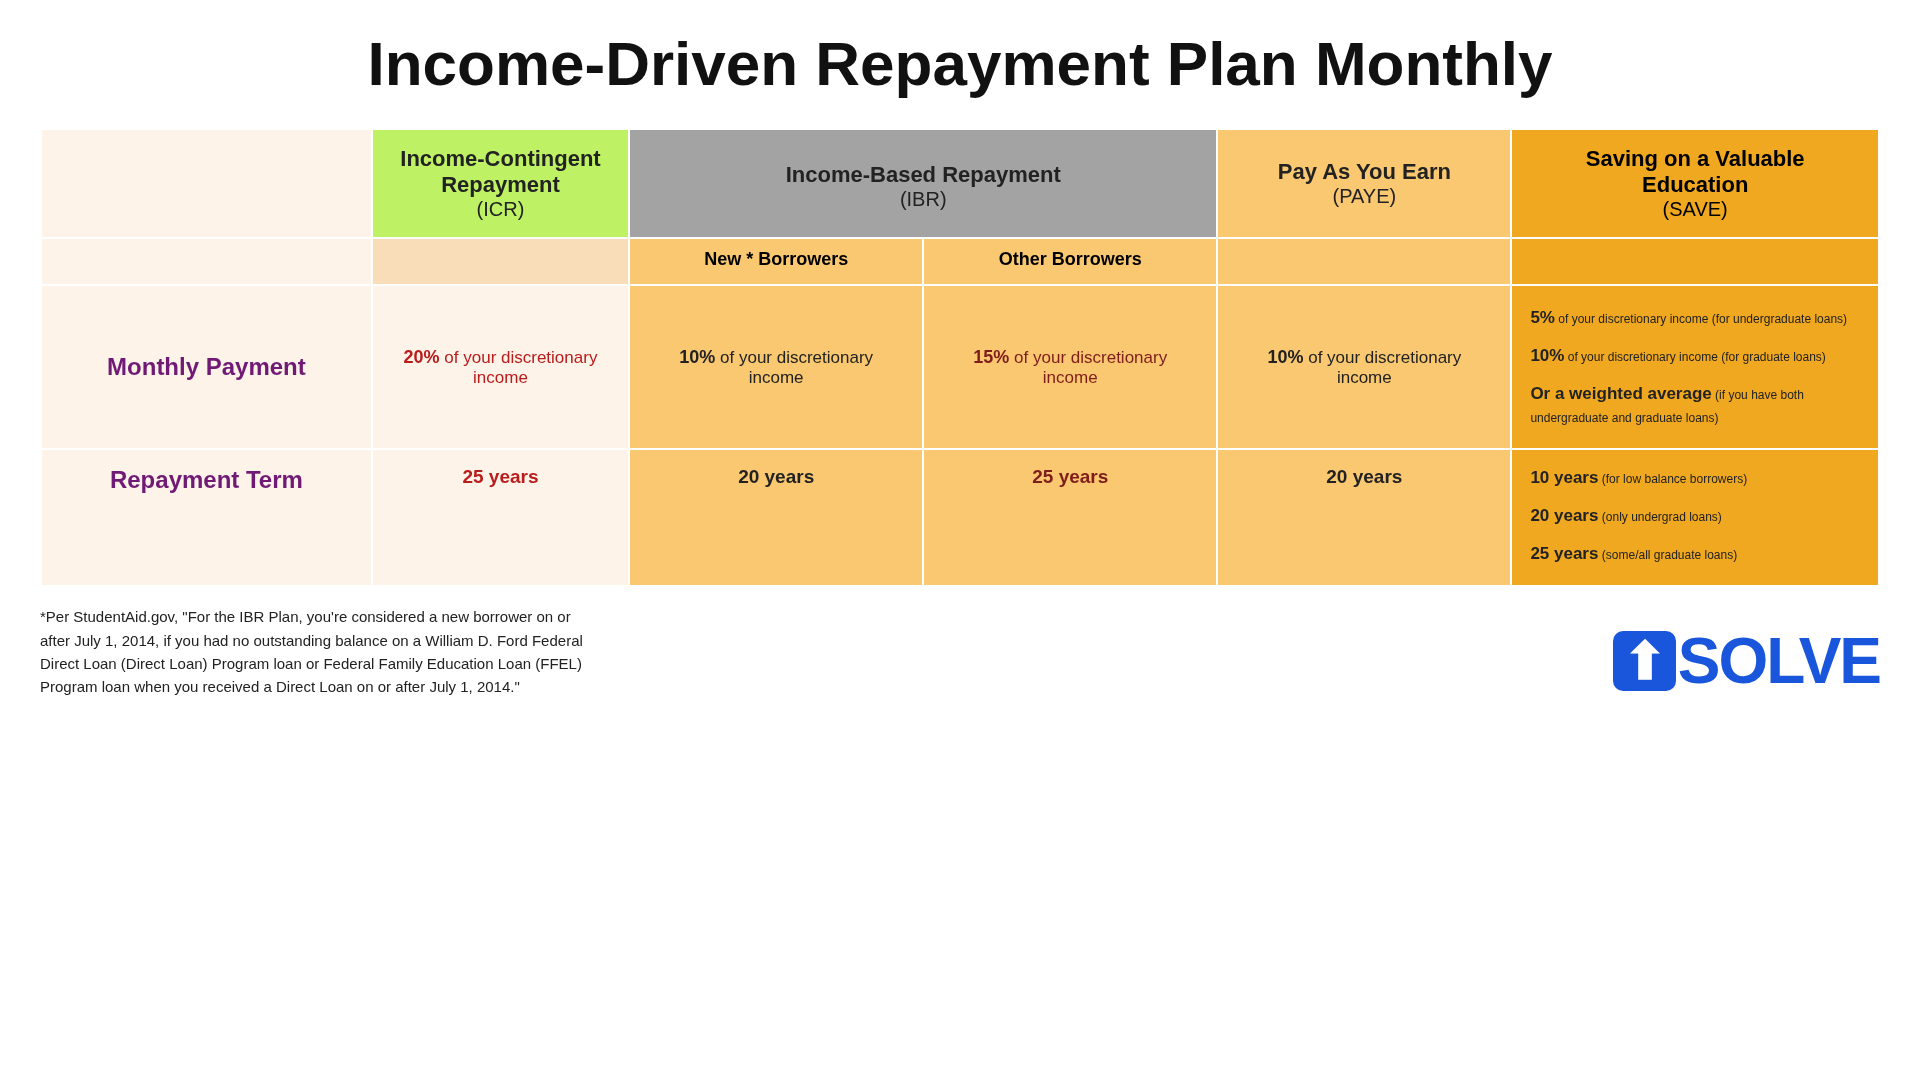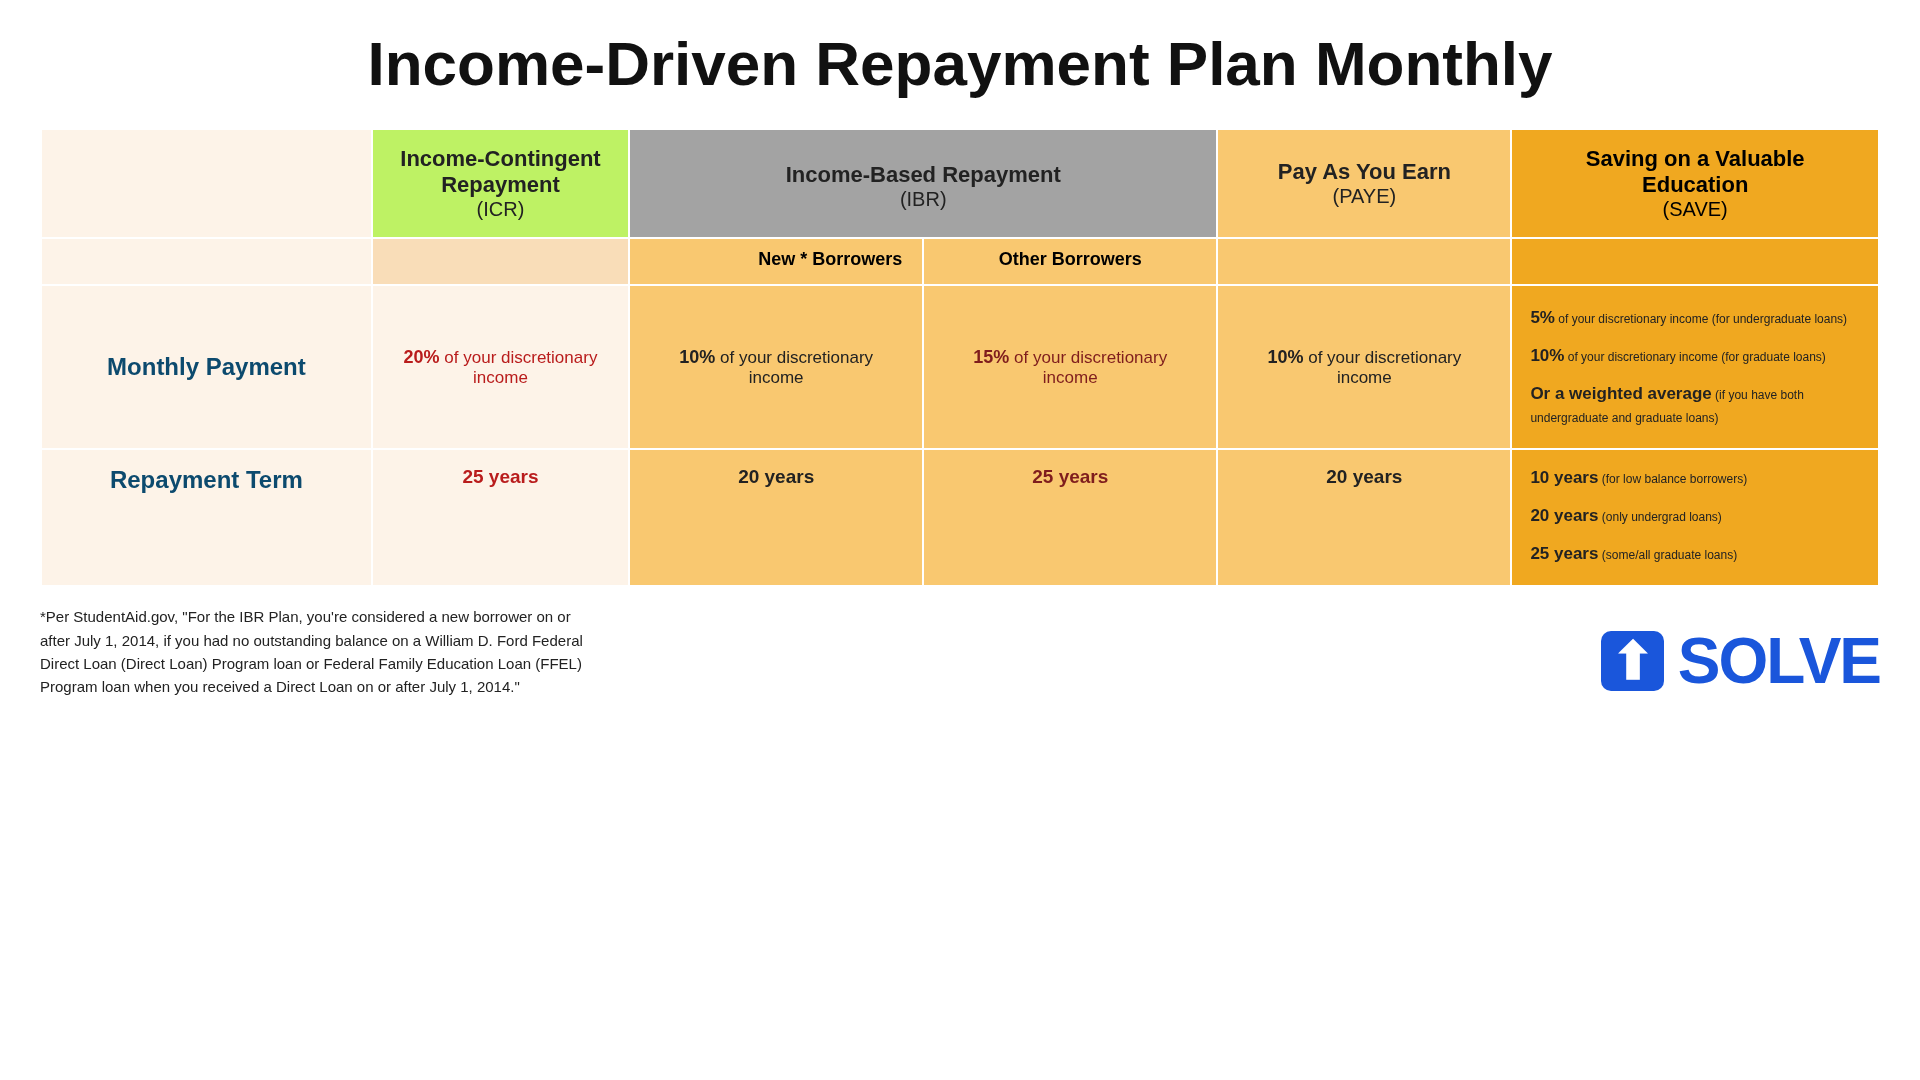--- a/index.html
+++ b/index.html
@@ -84,21 +84,21 @@
       font-weight: 400;
       color: #222;
       display: block;
     }
 
     
     .row-label-cell {
       background: #fdf3e8;
       font-size: 24px;
       font-weight: 800;
-      color: #0c4a6e;
+      color: #701a75;
       text-align: center;
     }
 
     .row-icr-cell {
       background: #fdf3e8;
       font-size: 17px;
       color: #b91c1c;
       text-align: center;
     }
 
@@ -241,21 +241,21 @@
         </td>
         <td class="cell-save" style="background:#f0a820; text-align:center; vertical-align:middle; font-weight:900; font-size:22px;">
           <span style="display:block; font-weight:900; font-size:22px;">Saving on a Valuable Education</span>
           <span style="display:block; font-weight:400; font-size:20px;">(SAVE)</span>
         </td>
       </tr>
 
       <tr>
         <td style="background:#fdf3e8; border:2px solid white;"></td>
         <td style="background:#f9ddb8; border:2px solid white;"></td>
-        <td style="background:#f9c870; text-align:right; font-weight:700; font-size:18px; border:2px solid white; padding:10px 20px 14px;">
+        <td style="background:#f9c870; text-align:center; font-weight:700; font-size:18px; border:2px solid white; padding:10px 20px 14px;">
           <span>New * Borrowers</span>
         </td>
         <td style="background:#f9c870; text-align:center; font-weight:700; font-size:18px; border:2px solid white; padding:10px 20px 14px;">
           <span>Other Borrowers</span>
         </td>
         <td style="background:#f9c870; border:2px solid white;"></td>
         <td style="background:#f0a820; border:2px solid white;"></td>
       </tr>
     </thead>
     <tbody>
@@ -307,16 +307,16 @@
       </tr>
     </tbody>
   </table>
 </div>
 
 <div class="footer-row">
   <p class="footer-note">*Per StudentAid.gov, "For the IBR Plan, you're considered a new borrower on or after July 1, 2014, if you had no outstanding balance on a William D. Ford Federal Direct Loan (Direct Loan) Program loan or Federal Family Education Loan (FFEL) Program loan when you received a Direct Loan on or after July 1, 2014."</p>
   <div class="logo-area">
     <span class="logo-text">
       <span class="logo-icon" style="background:#1a56db; color:white; border-radius:10px; padding:4px 10px; font-size:52px; font-weight:900; margin-right:2px; display:inline-block; line-height:1;">⬆</span>
-        <span style="color:#1a56db; font-size:64px; font-weight:900; letter-spacing:-2px;margin-left:12px;">SOLVE</span>
+        <span style="color:#1a56db; font-size:64px; font-weight:900; letter-spacing:-2px;">SOLVE</span>
     </span>
   </div>
 </div>
 
 </body></html>

